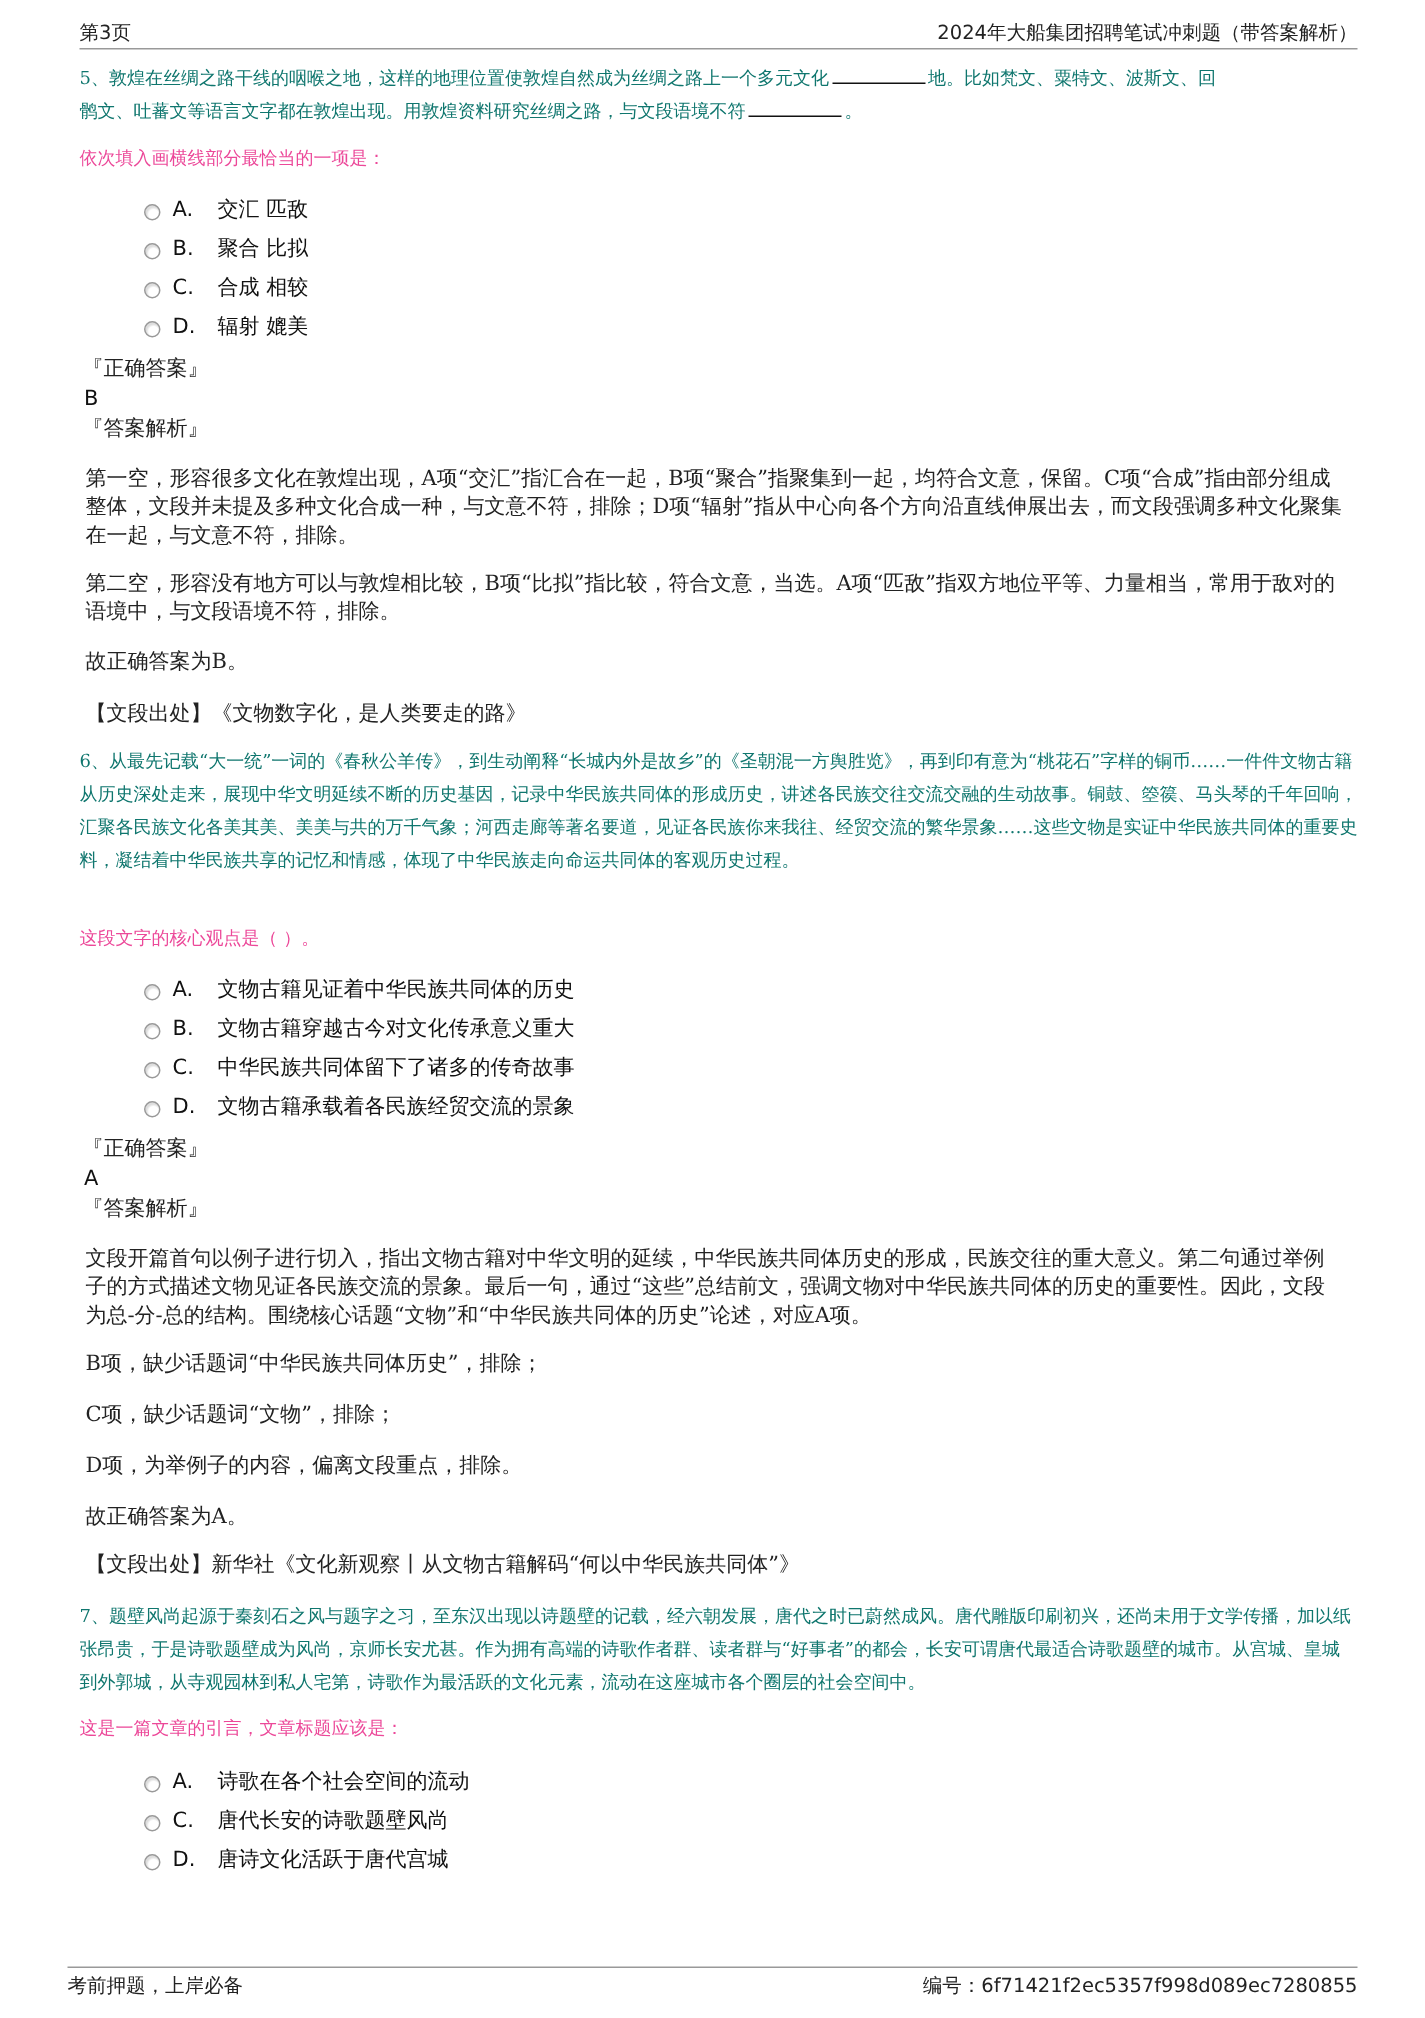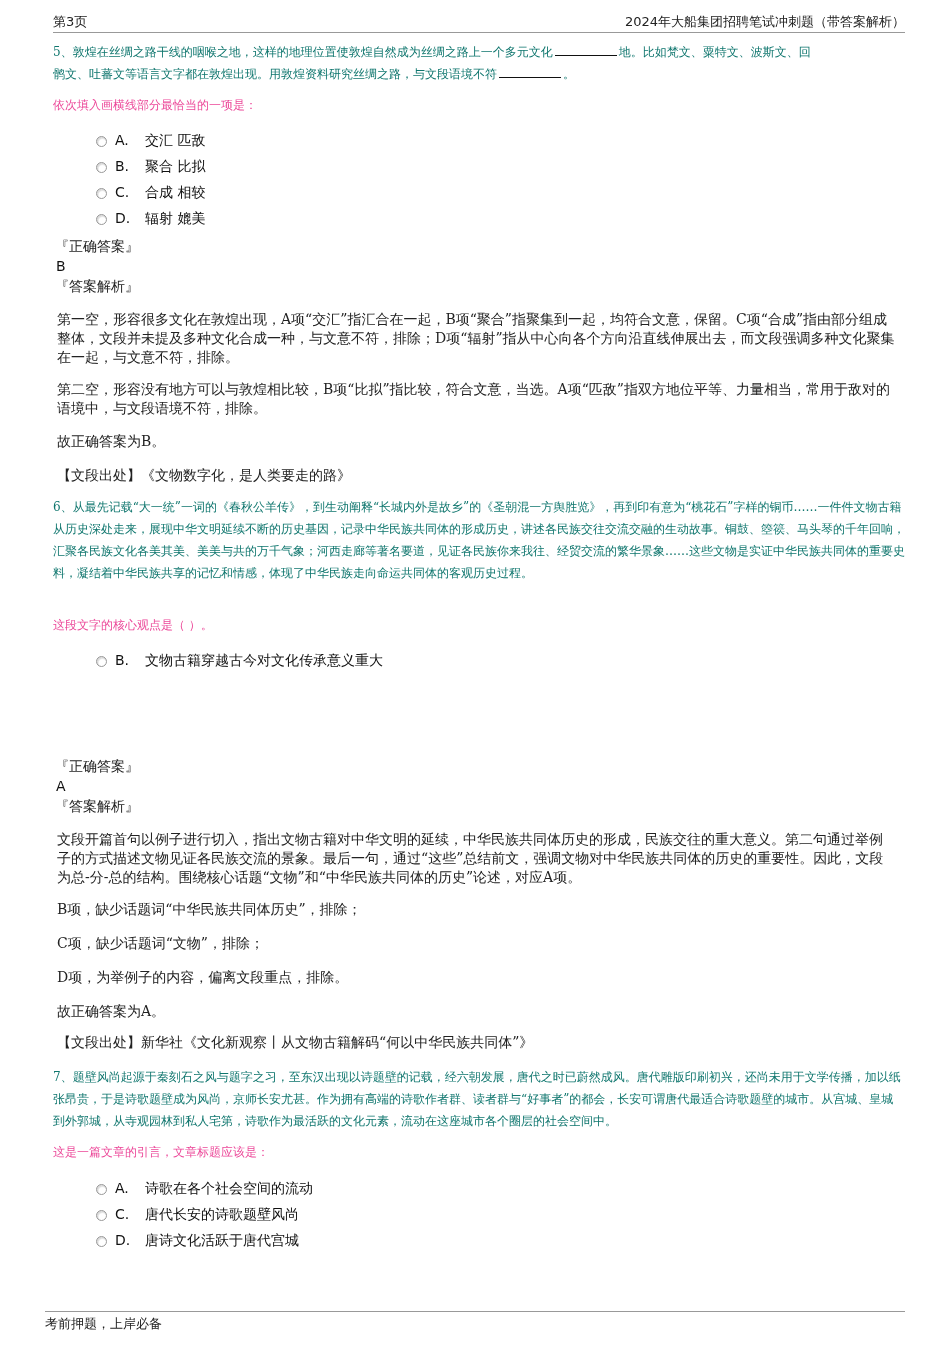--- a/index.html
+++ b/index.html
@@ -56,21 +56,24 @@
 
 <p class="para abs" style="left:53px; top:310px;">第一空，形容很多文化在敦煌出现，A项“交汇”指汇合在一起，B项“聚合”指聚集到一起，均符合文意，保留。C项“合成”指由部分组成整体，文段并未提及多种文化合成一种，与文意不符，排除；D项“辐射”指从中心向各个方向沿直线伸展出去，而文段强调多种文化聚集在一起，与文意不符，排除。</p>
 <p class="para abs" style="left:53px; top:380px;">第二空，形容没有地方可以与敦煌相比较，B项“比拟”指比较，符合文意，当选。A项“匹敌”指双方地位平等、力量相当，常用于敌对的语境中，与文段语境不符，排除。</p>
 <p class="para abs" style="left:53px; top:432px;">故正确答案为B。</p>
 <p class="source abs" style="left:53px; top:467px;">【文段出处】《文物数字化，是人类要走的路》</p>
 
 <p class="qtext abs" style="left:53px; top:496px; width:852px;">6、从最先记载“大一统”一词的《春秋公羊传》，到生动阐释“长城内外是故乡”的《圣朝混一方舆胜览》，再到印有意为“桃花石”字样的铜币……一件件文物古籍从历史深处走来，展现中华文明延续不断的历史基因，记录中华民族共同体的形成历史，讲述各民族交往交流交融的生动故事。铜鼓、箜篌、马头琴的千年回响，汇聚各民族文化各美其美、美美与共的万千气象；河西走廊等著名要道，见证各民族你来我往、经贸交流的繁华景象……这些文物是实证中华民族共同体的重要史料，凝结着中华民族共享的记忆和情感，体现了中华民族走向命运共同体的客观历史过程。</p>
 <p class="prompt abs" style="left:53px; top:617px;">这段文字的核心观点是（ ）。</p>
 
 <ul class="options abs" style="left:53px; top:647px;">
+  <li class="opt"><span class="radio"></span><span class="letter">A.</span><span class="otext">文物古籍见证着中华民族共同体的历史</span></li>
   <li class="opt"><span class="radio"></span><span class="letter">B.</span><span class="otext">文物古籍穿越古今对文化传承意义重大</span></li>
+  <li class="opt"><span class="radio"></span><span class="letter">C.</span><span class="otext">中华民族共同体留下了诸多的传奇故事</span></li>
+  <li class="opt"><span class="radio"></span><span class="letter">D.</span><span class="otext">文物古籍承载着各民族经贸交流的景象</span></li>
 </ul>
 
 <p class="label abs" style="left:53px; top:756px;">『正确答案』</p>
 <p class="ans abs" style="left:53px; top:777px;">A</p>
 <p class="label abs" style="left:53px; top:796px;">『答案解析』</p>
 
 <p class="para abs" style="left:53px; top:830px;">文段开篇首句以例子进行切入，指出文物古籍对中华文明的延续，中华民族共同体历史的形成，民族交往的重大意义。第二句通过举例子的方式描述文物见证各民族交流的景象。最后一句，通过“这些”总结前文，强调文物对中华民族共同体的历史的重要性。因此，文段为总-分-总的结构。围绕核心话题“文物”和“中华民族共同体的历史”论述，对应A项。</p>
 <p class="para abs" style="left:53px; top:900px;">B项，缺少话题词“中华民族共同体历史”，排除；</p>
 <p class="para abs" style="left:53px; top:934px;">C项，缺少话题词“文物”，排除；</p>
 <p class="para abs" style="left:53px; top:968px;">D项，为举例子的内容，偏离文段重点，排除。</p>
@@ -81,13 +84,14 @@
 <p class="prompt abs" style="left:53px; top:1144px;">这是一篇文章的引言，文章标题应该是：</p>
 
 <ul class="options abs" style="left:53px; top:1175px;">
   <li class="opt"><span class="radio"></span><span class="letter">A.</span><span class="otext">诗歌在各个社会空间的流动</span></li>
   <li class="opt"><span class="radio"></span><span class="letter">C.</span><span class="otext">唐代长安的诗歌题壁风尚</span></li>
   <li class="opt"><span class="radio"></span><span class="letter">D.</span><span class="otext">唐诗文化活跃于唐代宫城</span></li>
 </ul>
 
 <div class="footer">
   <span class="left">考前押题，上岸必备</span>
+  <span class="right"><span>编号：</span><span>6f71421f2ec5357f998d089ec7280855</span></span>
 </div>
 
 </body></html>

